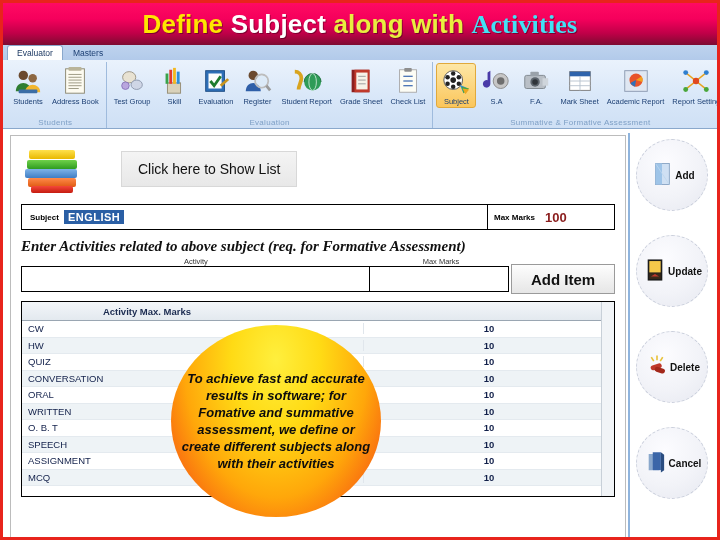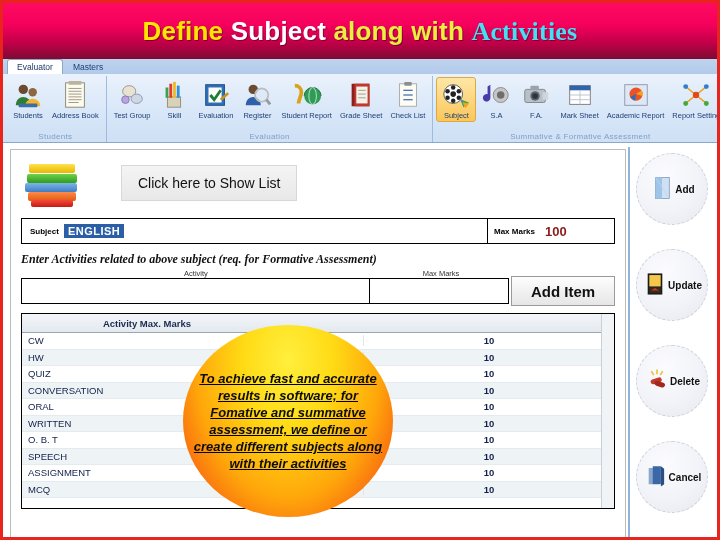--- a/index.html
+++ b/index.html
@@ -8,21 +8,21 @@
     font-family:"Liberation Sans", sans-serif;
     background:#ffffff;
     box-sizing:border-box;
     border:3px solid #e8241c;
     position:relative;
   }
   *{box-sizing:border-box;}
 
   
   .banner{
-    height:56px;width:100%;
+    height:42px;width:100%;
     background:linear-gradient(180deg,#ff0a62 0%,#f5005c 38%,#c00048 72%,#7d0b31 100%);
     display:flex;align-items:center;justify-content:center;
     position:relative;
   }
   .banner-title{
     font-size:26px;font-weight:bold;letter-spacing:.2px;white-space:nowrap;
     text-shadow:1px 1px 0 rgba(0,0,0,.35);
   }
   .t-yellow{color:#ffe500;}
   .t-white{color:#ffffff;}
@@ -109,21 +109,21 @@
     background:#2a5fa5;color:#ffffff;font-weight:bold;font-size:11px;
     padding:1px 4px;letter-spacing:.5px;
   }
   .marks-box{
     width:128px;border:1px solid #000;height:26px;display:flex;align-items:center;padding-left:6px;gap:5px;
   }
   .marks-val{color:#8a1c1c;font-weight:bold;font-size:13px;}
 
   .note{
     font-family:"Liberation Serif",serif;font-style:italic;font-weight:bold;
-    font-size:12px;color:#111;margin:8px 0 2px 2px;
+    font-size:15px;color:#111;margin:8px 0 2px 2px;
   }
 
   
   .colhdr{display:flex;font-size:7.5px;color:#333;margin:0 2px;}
   .colhdr .c1{flex:1;text-align:center;}
   .colhdr .c2{width:140px;text-align:center;}
   .colhdr .c3{width:104px;}
   .addrow{display:flex;margin:0 2px;align-items:stretch;}
   .in-activity{flex:1;border:1px solid #000;border-right:none;height:26px;background:#fff;}
   .in-marks{width:140px;border:1px solid #000;height:26px;background:#fff;}
@@ -145,26 +145,25 @@
   }
   .td1{flex:1;padding-left:6px;font-size:9.5px;color:#12204a;border-right:1px solid #e0e6ec;}
   .td2{width:250px;text-align:center;font-size:9.5px;color:#12204a;font-weight:bold;}
   .tr.head .td1,.tr.head .td2{color:#1b2b50;font-size:9.5px;}
   .tr.alt{background:#eef3f6;}
   .tr.blank{border-bottom:1px solid #e4eaef;}
   .tbl-scroll{position:absolute;right:0;top:0;width:13px;height:100%;background:#f1f4f7;border-left:1px solid #c8d0d8;}
 
   
   .callout{
-    position:absolute;left:180px;top:322px;width:210px;height:192px;
+    position:absolute;left:168px;top:322px;width:210px;height:192px;
     border-radius:50%;
     background:radial-gradient(ellipse at 50% 18%,#ffef3d 0%,#ffdb15 30%,#ffa70a 62%,#f75b12 88%,#ef3b10 100%);
     display:flex;align-items:center;justify-content:center;text-align:center;
     z-index:30;
-    text-decoration:underline;
   }
   .callout p{
     margin:0;padding:0 8px;font-weight:bold;font-style:italic;font-size:13px;
     line-height:17px;color:#0d0d0d;
   }
 
   
   .rbtn{
     width:72px;height:72px;border-radius:50%;
     background:radial-gradient(circle at 40% 32%,#fcfcff 0%,#f2f3f8 55%,#e6e8f0 100%);

